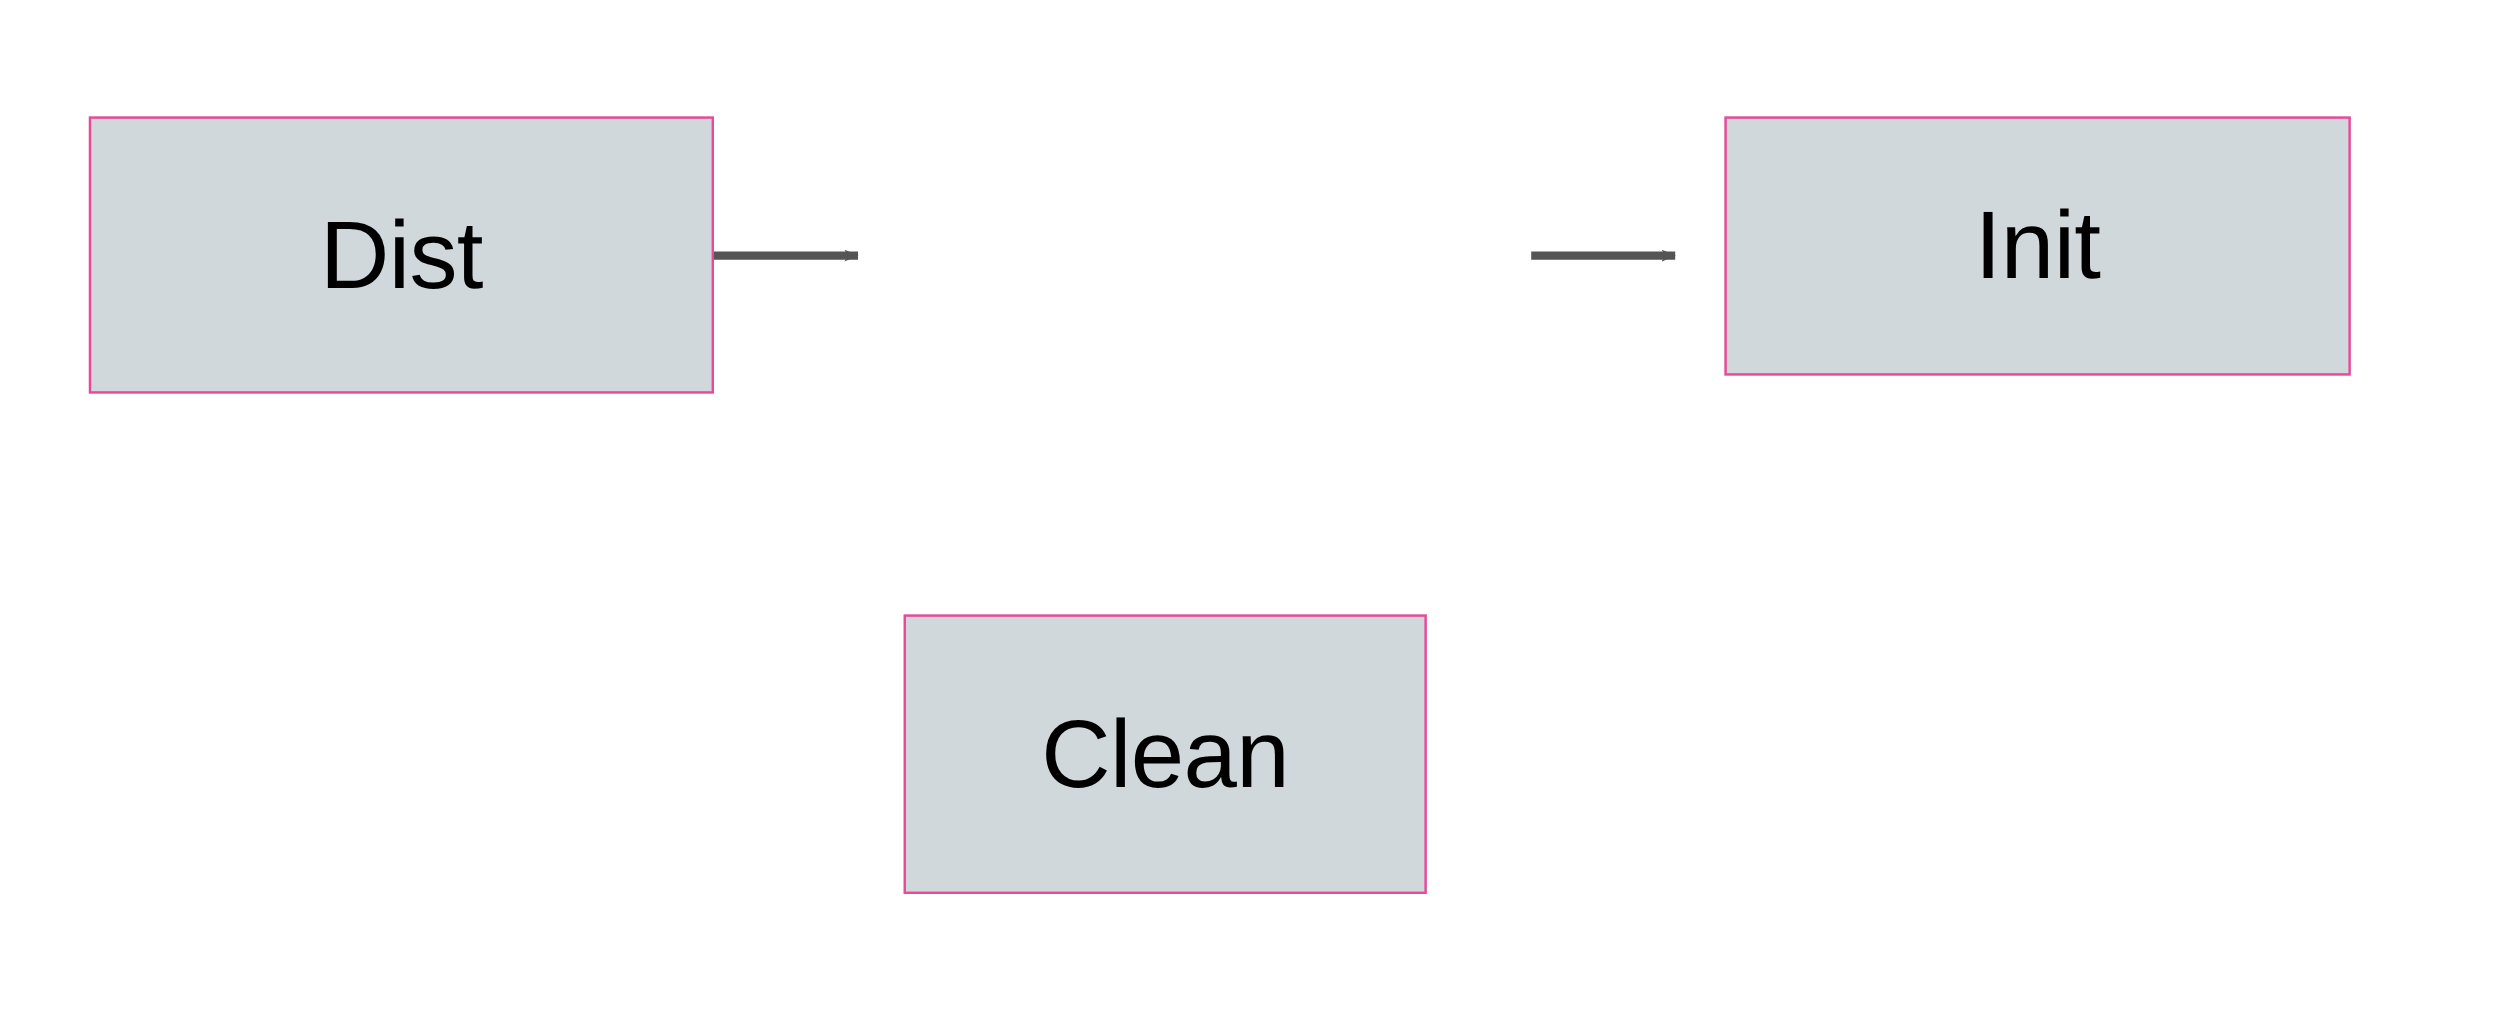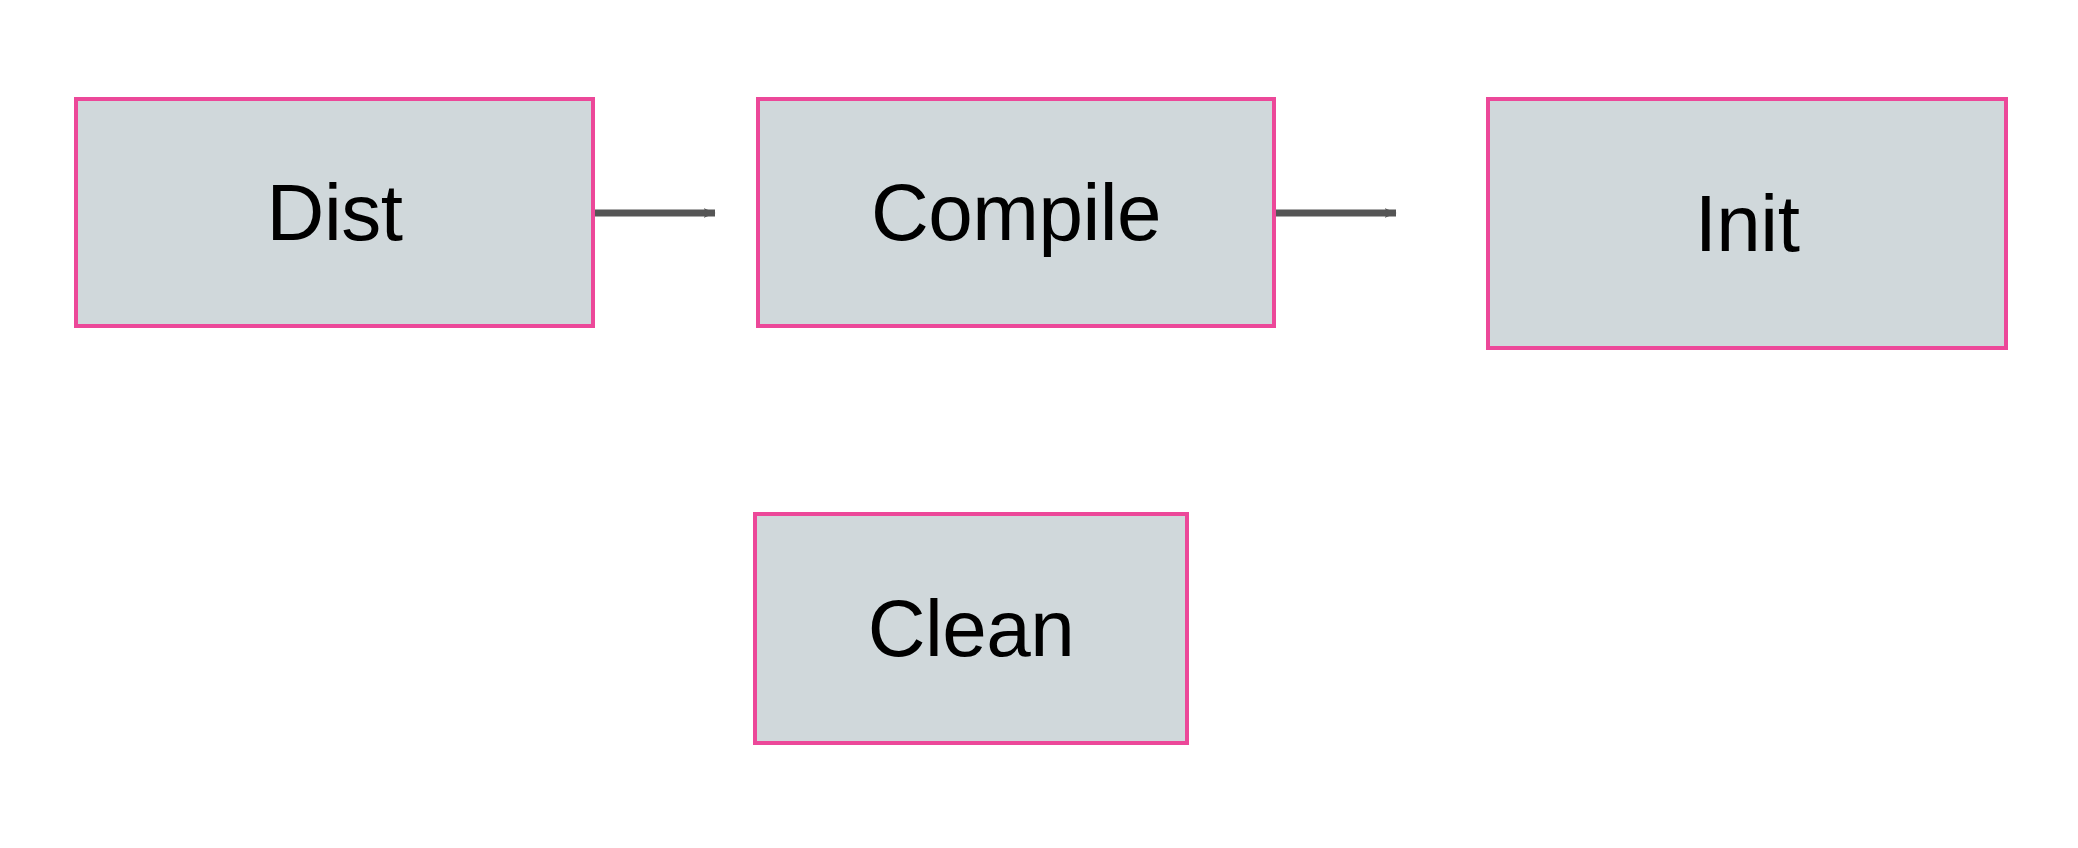--- a/index.html
+++ b/index.html
@@ -15,21 +15,21 @@
     position: relative;
     width: 2078px;
     height: 848px;
     background: #ffffff;
     overflow: hidden;
   }
   .node {
     position: absolute;
     box-sizing: border-box;
     background: #d0d8db;
-    border: 4px solid #ec4899;
+    border: 2px solid #ec4899;
     display: flex;
     align-items: center;
     justify-content: center;
     user-select: none;
   }
   .node-label {
     font-family: "Liberation Sans", sans-serif;
     font-size: 80px;
     font-weight: 400;
     line-height: 1;
@@ -67,25 +67,22 @@
 
     <g>
       <line class="edge-path" x1="1276" y1="213" x2="1396" y2="213" stroke="#555555" stroke-width="7" marker-end="url(#barb)"></line>
     </g>
   </svg>
 
   <div class="node" style="left:74px; top:97px; width:521px; height:231px;">
     <span class="node-label">Dist</span>
   </div>
 
-  <div class="node" style="left:756px; top:97px; width:520px; height:231px;">
-    <span class="node-label">Compile</span>
-  </div>
 
-  <div class="node" style="left:1486px; top:97px; width:522px; height:253px;">
+  <div class="node" style="left:1437px; top:97px; width:522px; height:216px;">
     <span class="node-label">Init</span>
   </div>
 
   <div class="node" style="left:753px; top:512px; width:436px; height:233px;">
     <span class="node-label">Clean</span>
   </div>
 
 </div>
 
 </body></html>

